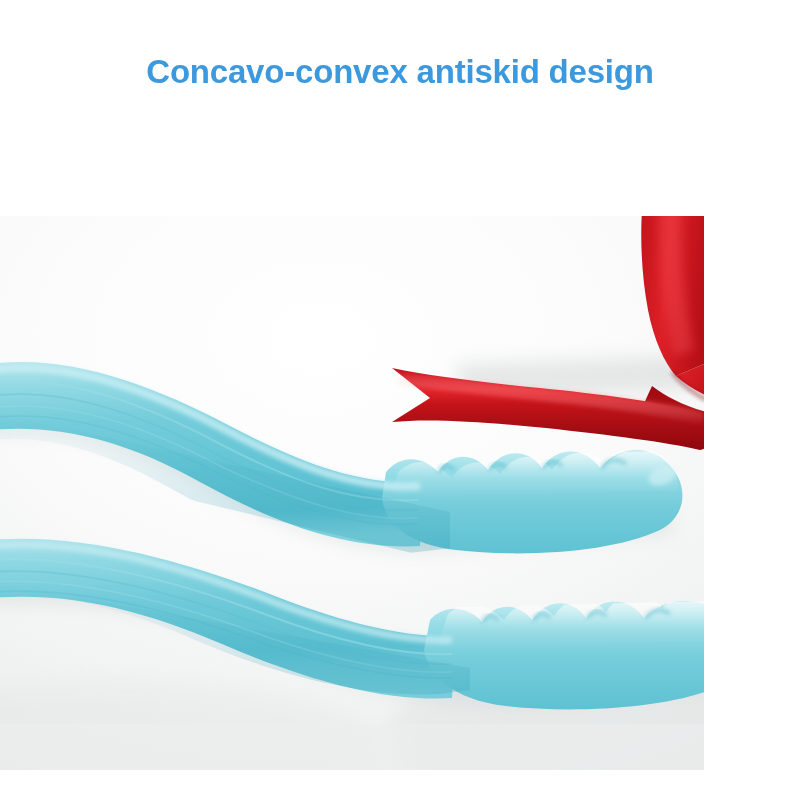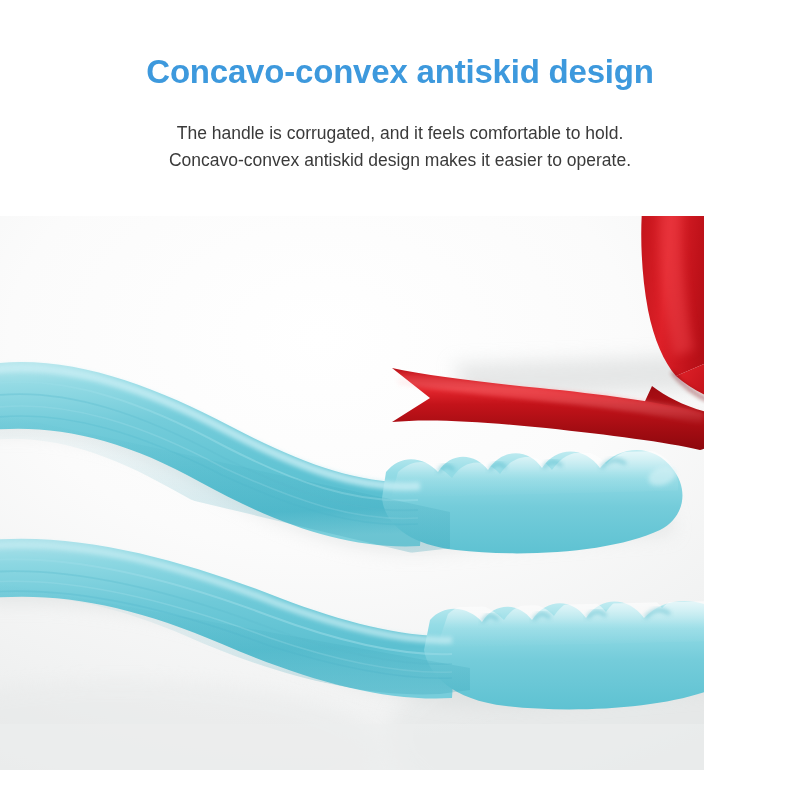--- a/index.html
+++ b/index.html
@@ -105,24 +105,20 @@
 </style>
 </head>
 <body>
 
 <div id="page">
 
   <div class="text-block">
 
     <div class="headline">Concavo-convex antiskid design</div>
 
-    <div class="subcopy">
-      <span class="line">The handle is corrugated, and it feels comfortable to hold.</span>
-      <span class="line">Concavo-convex antiskid design makes it easier to operate.</span>
-    </div>
 
   </div>
 
   <div class="photo-seam"></div>
 
   <div class="photo">
 
     <svg class="photo-svg" viewBox="0 0 800 554" preserveAspectRatio="none">
       <defs>
 

